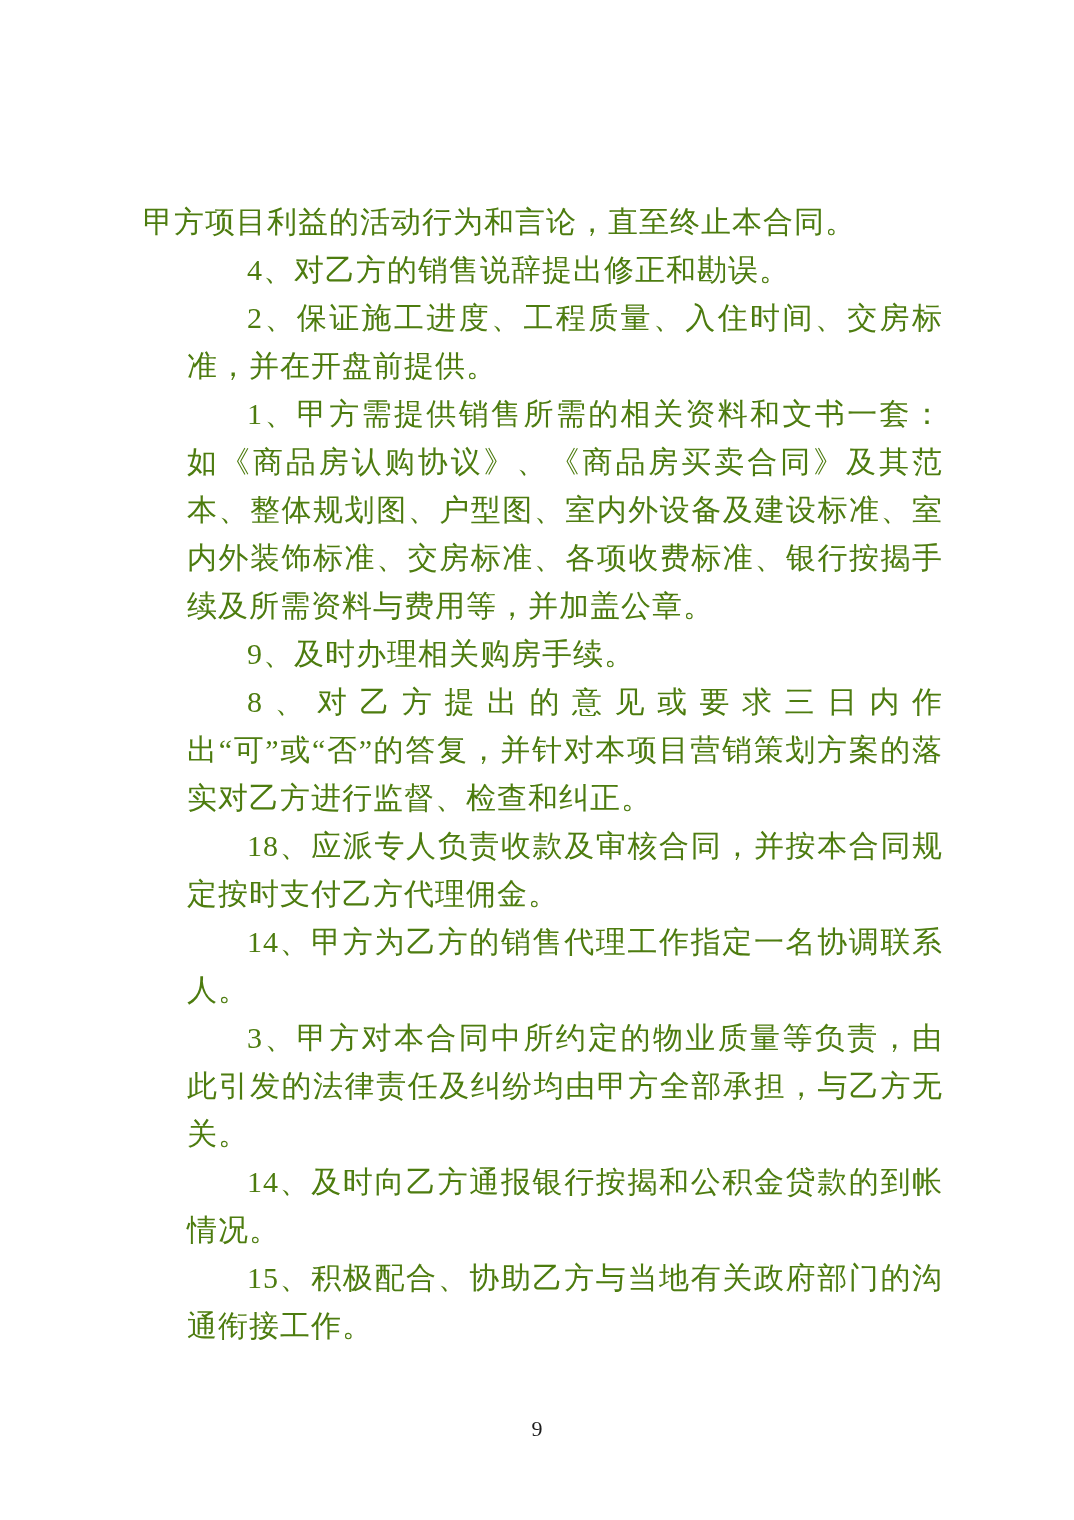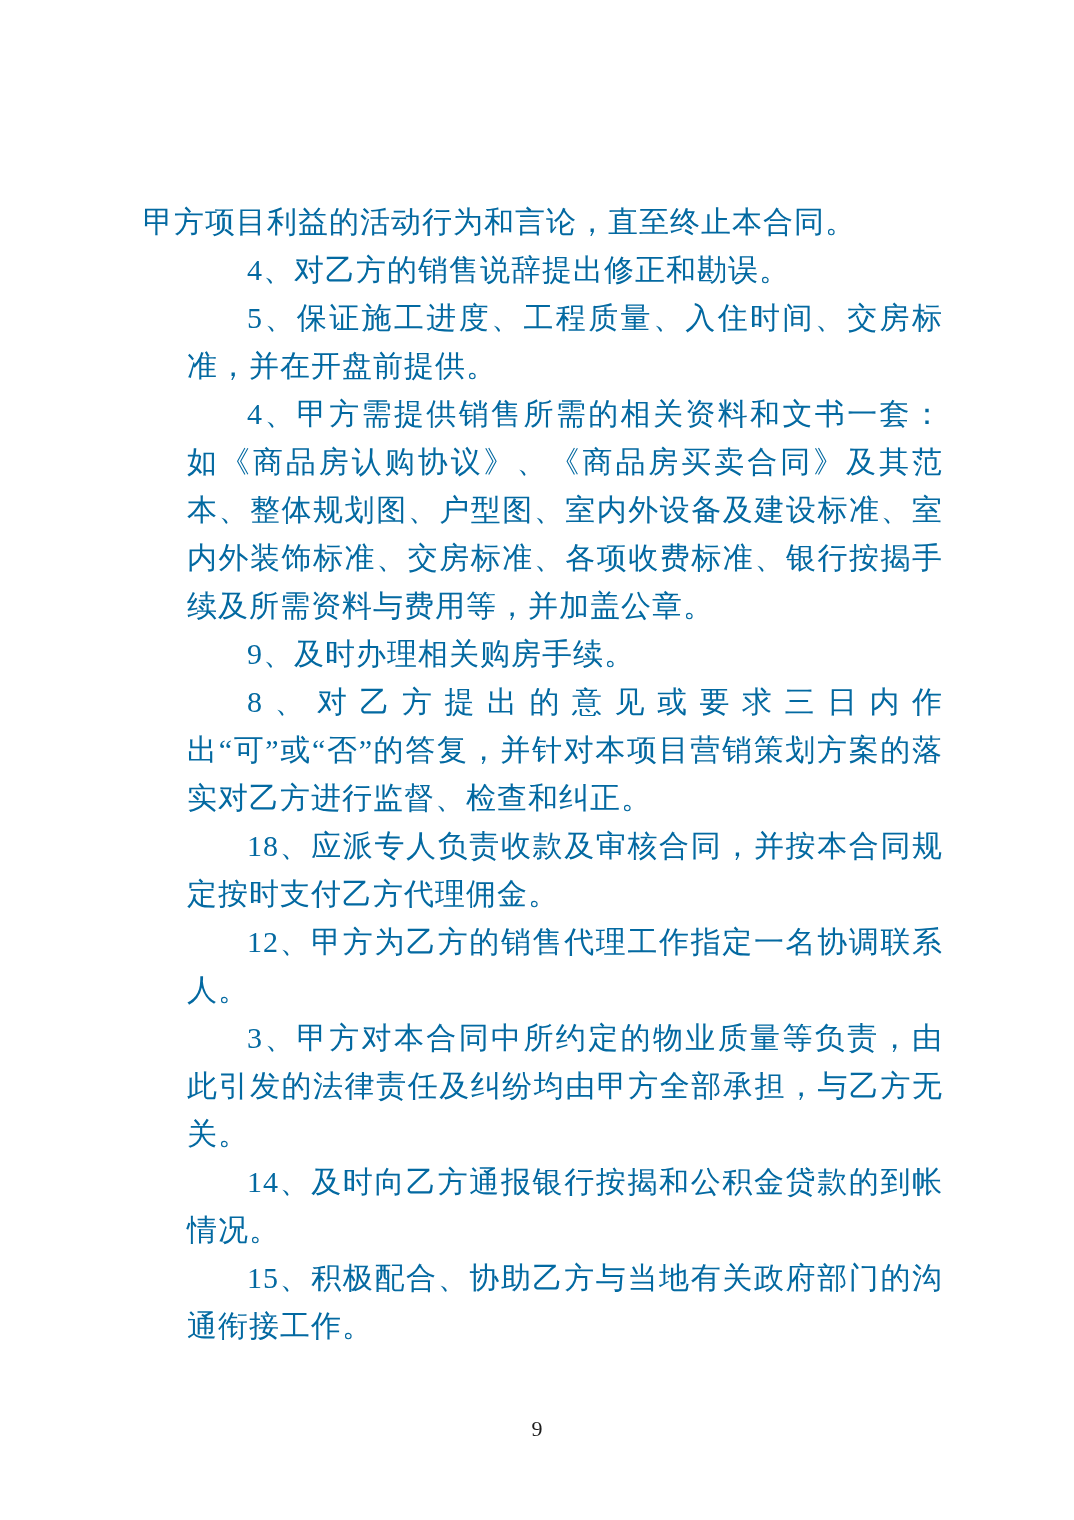--- a/index.html
+++ b/index.html
@@ -13,21 +13,21 @@
     height: 1520px;
     background: #ffffff;
     margin: 0 auto;
     overflow: hidden;
   }
   .doc-body {
     position: absolute;
     top: 198px;
     left: 143px;
     width: 800px;
-    color: #0369a1;
+    color: #4d7c0f;
   }
   .para {
     font-size: 30px;
     line-height: 48px;
     text-align: justify;
     text-justify: inter-character;
     letter-spacing: 1px;
     word-break: break-all;
   }
   .para.indent {
@@ -47,26 +47,26 @@
     letter-spacing: 0;
   }
 </style>
 </head>
 <body>
 
 <div class="page">
   <div class="doc-body">
       <p class="para">甲方项目利益的活动行为和言论，直至终止本合同。</p>
       <p class="para indent">4、对乙方的销售说辞提出修正和勘误。</p>
-      <p class="para indent">5、保证施工进度、工程质量、入住时间、交房标准，并在开盘前提供。</p>
-      <p class="para indent">4、甲方需提供销售所需的相关资料和文书一套：如《商品房认购协议》、《商品房买卖合同》及其范本、整体规划图、户型图、室内外设备及建设标准、室内外装饰标准、交房标准、各项收费标准、银行按揭手续及所需资料与费用等，并加盖公章。</p>
+      <p class="para indent">2、保证施工进度、工程质量、入住时间、交房标准，并在开盘前提供。</p>
+      <p class="para indent">1、甲方需提供销售所需的相关资料和文书一套：如《商品房认购协议》、《商品房买卖合同》及其范本、整体规划图、户型图、室内外设备及建设标准、室内外装饰标准、交房标准、各项收费标准、银行按揭手续及所需资料与费用等，并加盖公章。</p>
       <p class="para indent">9、及时办理相关购房手续。</p>
       <p class="para indent">8、对乙方提出的意见或要求三日内作出“可”或“否”的答复，并针对本项目营销策划方案的落实对乙方进行监督、检查和纠正。</p>
       <p class="para indent">18、应派专人负责收款及审核合同，并按本合同规定按时支付乙方代理佣金。</p>
-      <p class="para indent">12、甲方为乙方的销售代理工作指定一名协调联系人。</p>
+      <p class="para indent">14、甲方为乙方的销售代理工作指定一名协调联系人。</p>
       <p class="para indent">3、甲方对本合同中所约定的物业质量等负责，由此引发的法律责任及纠纷均由甲方全部承担，与乙方无关。</p>
       <p class="para indent">14、及时向乙方通报银行按揭和公积金贷款的到帐情况。</p>
       <p class="para indent">15、积极配合、协助乙方与当地有关政府部门的沟通衔接工作。</p>
     </div>
   <div class="page-footer">
     <span class="page-number">9</span>
   </div>
 </div>
 
 </body></html>

